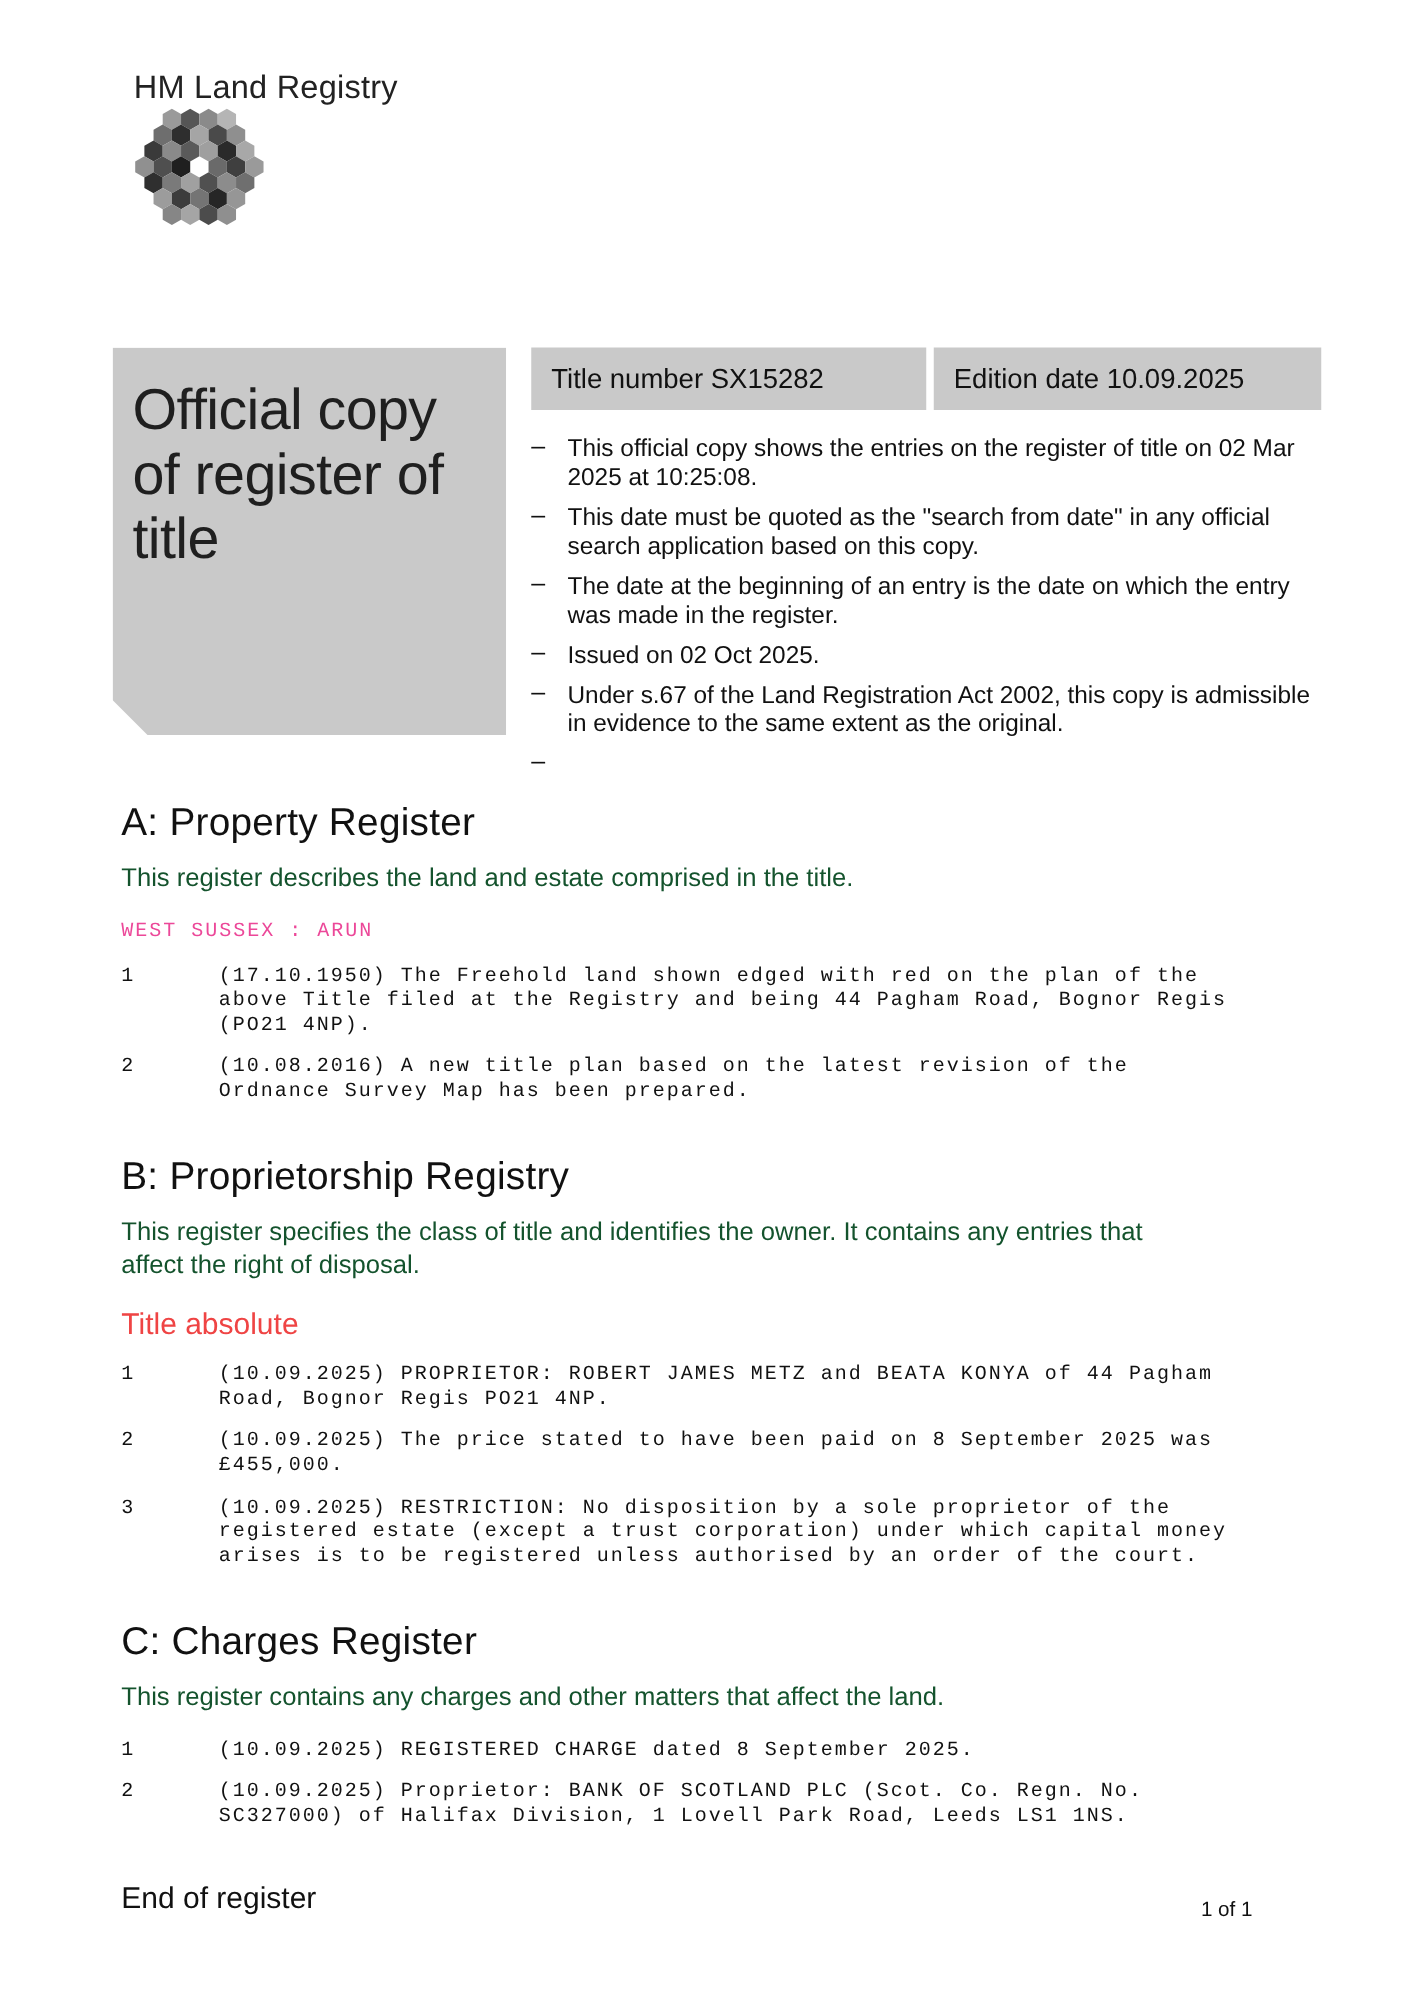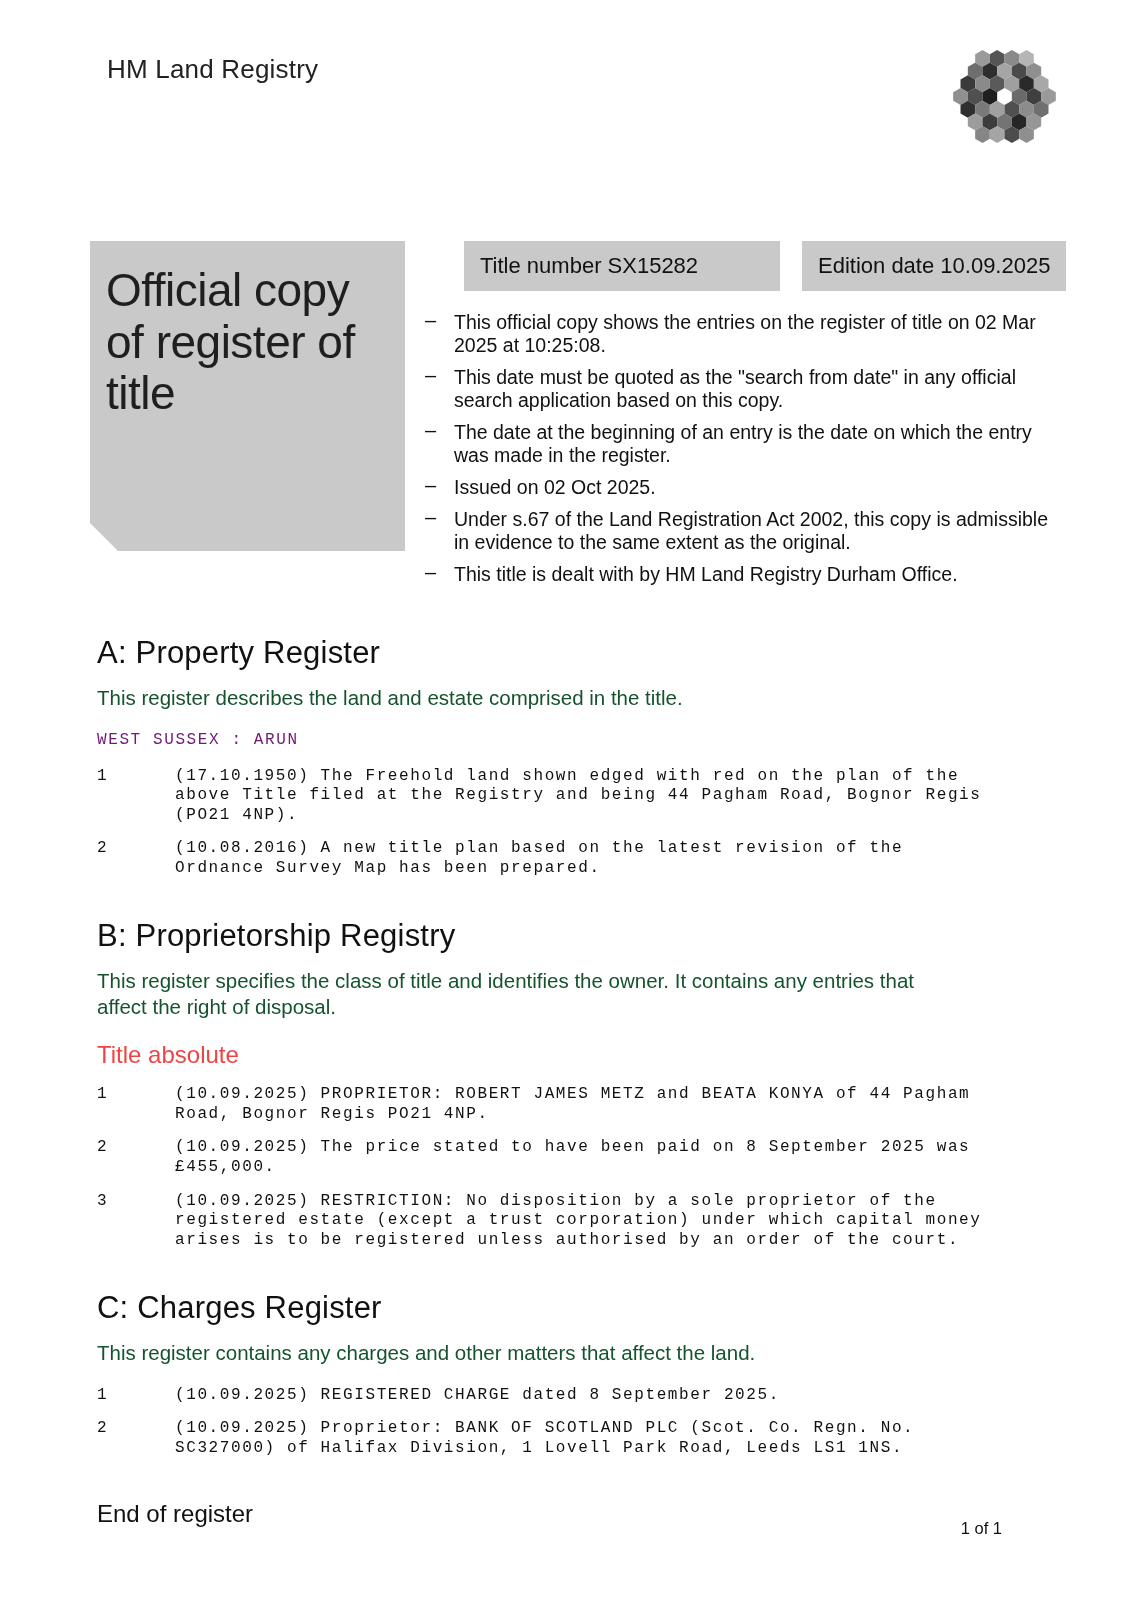--- a/index.html
+++ b/index.html
@@ -13,20 +13,21 @@
     color: #1a1a1a;
     overflow: hidden;
   }
 
   
   .top-header {
     display: flex;
     justify-content: space-between;
     align-items: flex-start;
     padding: 48px 73px 0 107px;
+    flex-direction: column;
   }
   .brand { font-size: 26px; color: #222; padding-top: 6px; letter-spacing: 0.2px; }
   .hexlogo { display: block; }
 
   
   .title-area { display: flex; margin: 96px 73px 0 90px; }
   .official-box {
     width: 315px;
     height: 310px;
     background: #c9c9c9;
@@ -34,21 +35,21 @@
     flex-shrink: 0;
     clip-path: polygon(0 0, 100% 0, 100% 100%, 28px 100%, 0 calc(100% - 28px));
   }
   .official-box .t {
     font-size: 46px;
     line-height: 1.12;
     color: #1f1f1f;
     letter-spacing: -0.5px;
   }
   .title-right { flex: 1; margin-left: 20px; min-width: 0; }
-  .bars { display: flex; gap: 22px; margin-left: 39px; }
+  .bars { display: flex; gap: 6px; }
   .bar {
     height: 50px;
     background: #c9c9c9;
     font-size: 22px;
     line-height: 50px;
     padding: 0 16px;
     white-space: nowrap;
     color: #111;
   }
   .bar.first { width: 316px; flex-shrink: 0; }
@@ -78,21 +79,21 @@
     line-height: 1.25;
     color: #14532d;
     max-width: 860px;
     margin-bottom: 20px;
   }
   .sub { font-size: 24px; font-weight: 400; color: #ef4444; margin: 22px 0 16px 0; }
   .pre {
     font-family: "Liberation Mono", monospace;
     font-size: 16px;
     letter-spacing: 1.6px;
-    color: #701a75;
+    color: #ec4899;
     margin-bottom: 18px;
   }
   .entry {
     display: flex;
     font-family: "Liberation Mono", monospace;
     font-size: 16px;
     letter-spacing: 1.6px;
     line-height: 1.22;
     color: #111;
     margin-bottom: 14px;
@@ -161,21 +162,21 @@
       <div class="bars">
         <div class="bar first">Title number SX15282</div>
         <div class="bar second">Edition date 10.09.2025</div>
       </div>
       <ul class="notes">
         <li><span class="dash">–</span><span>This official copy shows the entries on the register of title on 02 Mar 2025 at 10:25:08.</span></li>
         <li><span class="dash">–</span><span>This date must be quoted as the "search from date" in any official search application based on this copy.</span></li>
         <li><span class="dash">–</span><span>The date at the beginning of an entry is the date on which the entry was made in the register.</span></li>
         <li><span class="dash">–</span><span>Issued on 02 Oct 2025.</span></li>
         <li><span class="dash">–</span><span>Under s.67 of the Land Registration Act 2002, this copy is admissible in evidence to the same extent as the original.</span></li>
-        <li><span class="dash">–</span><span>This title is dealt with by HM Land Registry Durham Office.</span></li>
+        <li><span class="dash">–</span></li>
       </ul>
     </div>
   </div>
 
   <main class="content">
 
     <section>
       <h2 class="section">A: Property Register</h2>
       <p class="desc">This register describes the land and estate comprised in the title.</p>
       <div class="pre">WEST SUSSEX : ARUN</div>

